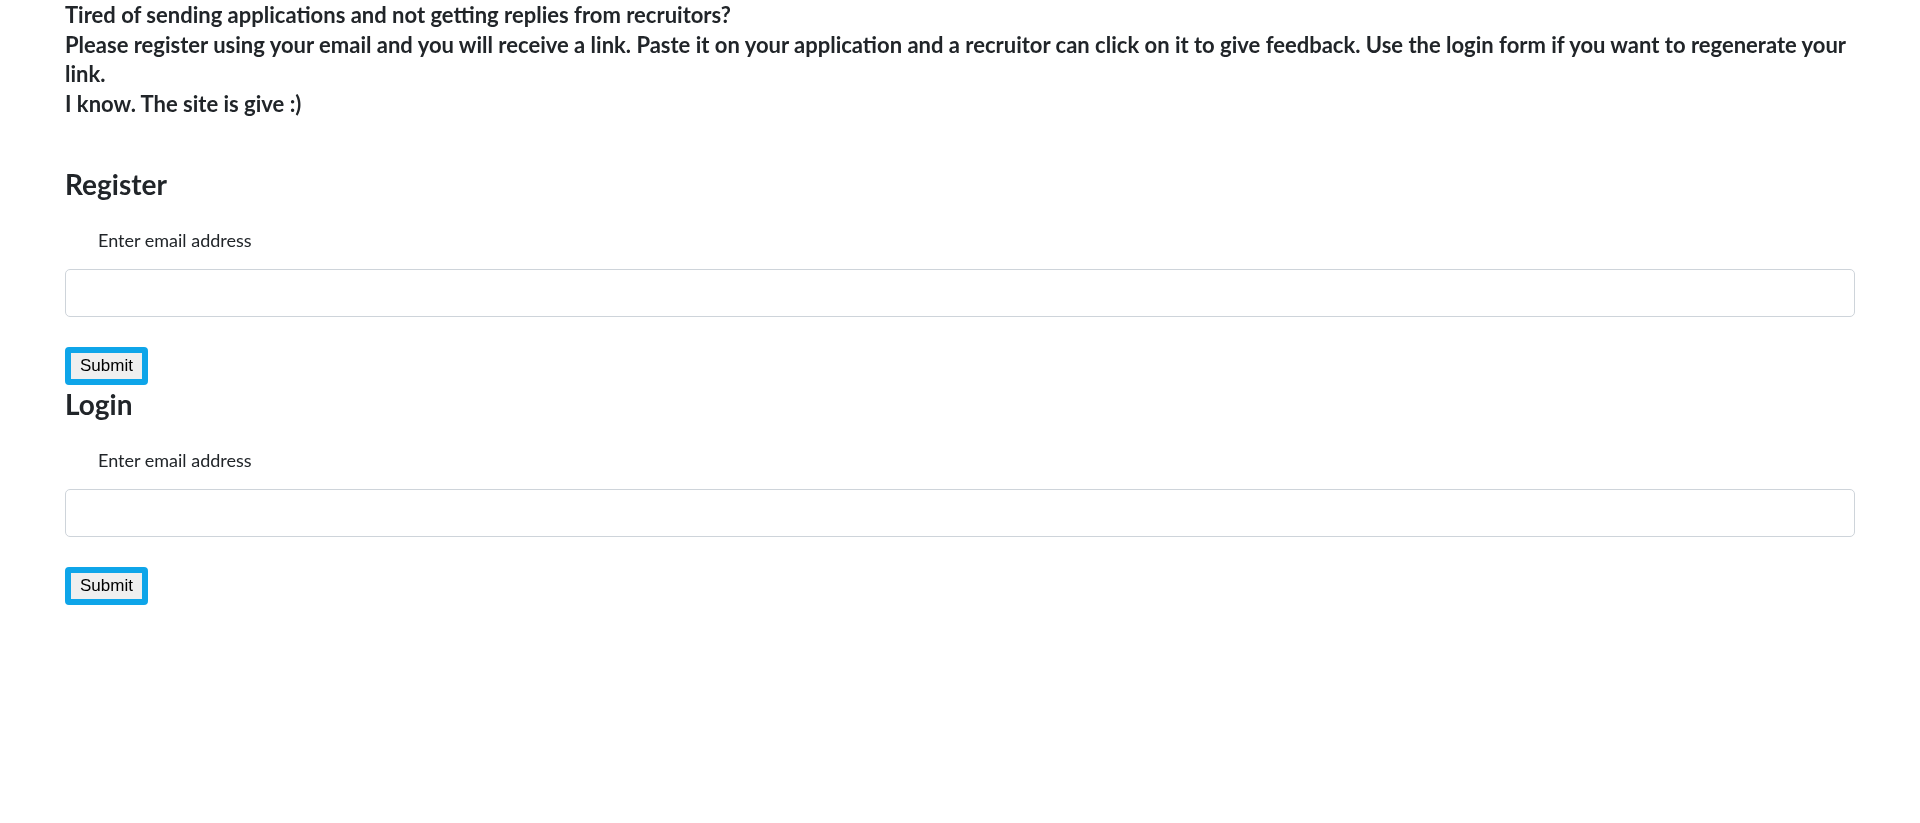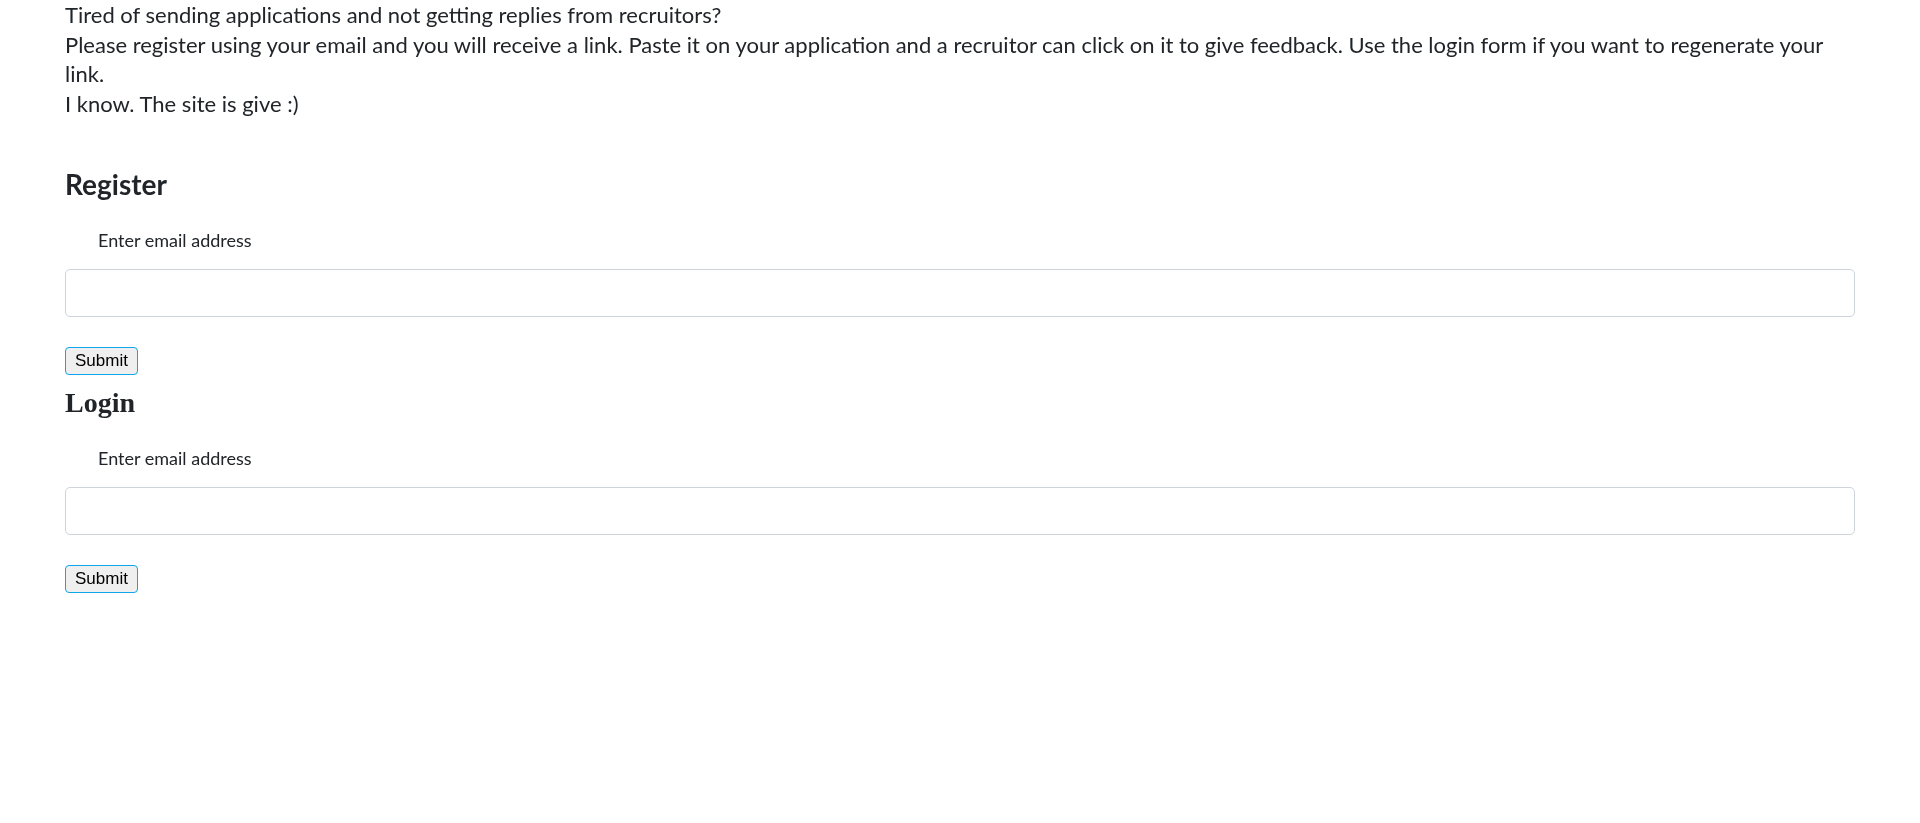--- a/index.html
+++ b/index.html
@@ -9,38 +9,37 @@
       margin: 0;
       padding: 0 65px;
       font-family: 'Lato', 'Helvetica Neue', Arial, sans-serif;
       color: #212529;
       background: #ffffff;
       width: 1920px;
     }
     .intro {
       font-size: 22px;
       line-height: 1.35;
-      font-weight: 400;
+      font-weight: 700;
     }
     .intro p {
       margin: 0;
     }
     h2 {
       font-size: 28px;
       font-weight: 700;
       margin: 0;
     }
     h2.register-heading {
       margin-top: 48px;
       margin-bottom: 28px;
     }
     h2.login-heading {
-      margin-top: 10px;
+      margin-top: 0;
       margin-bottom: 28px;
-      font-family: Liberation Serif, serif;
     }
     .form-label {
       font-size: 18px;
       font-weight: 400;
       display: block;
       margin-bottom: 18px;
       margin-left: 33px;
     }
     .form-input {
       width: 100%;
@@ -51,21 +50,21 @@
       border-radius: 5px;
       background: #ffffff;
       margin-bottom: 30px;
       color: #495057;
     }
     .submit-btn {
       font-family: Arial, sans-serif;
       font-size: 17px;
       padding: 3px 9px;
       background: #efefef;
-      border: 1px solid #0ea5e9;
+      border: 6px solid #0ea5e9;
       border-radius: 4px;
       cursor: pointer;
       margin-bottom: 2px;
     }
   </style>
 </head>
 <body>
 
 
 

